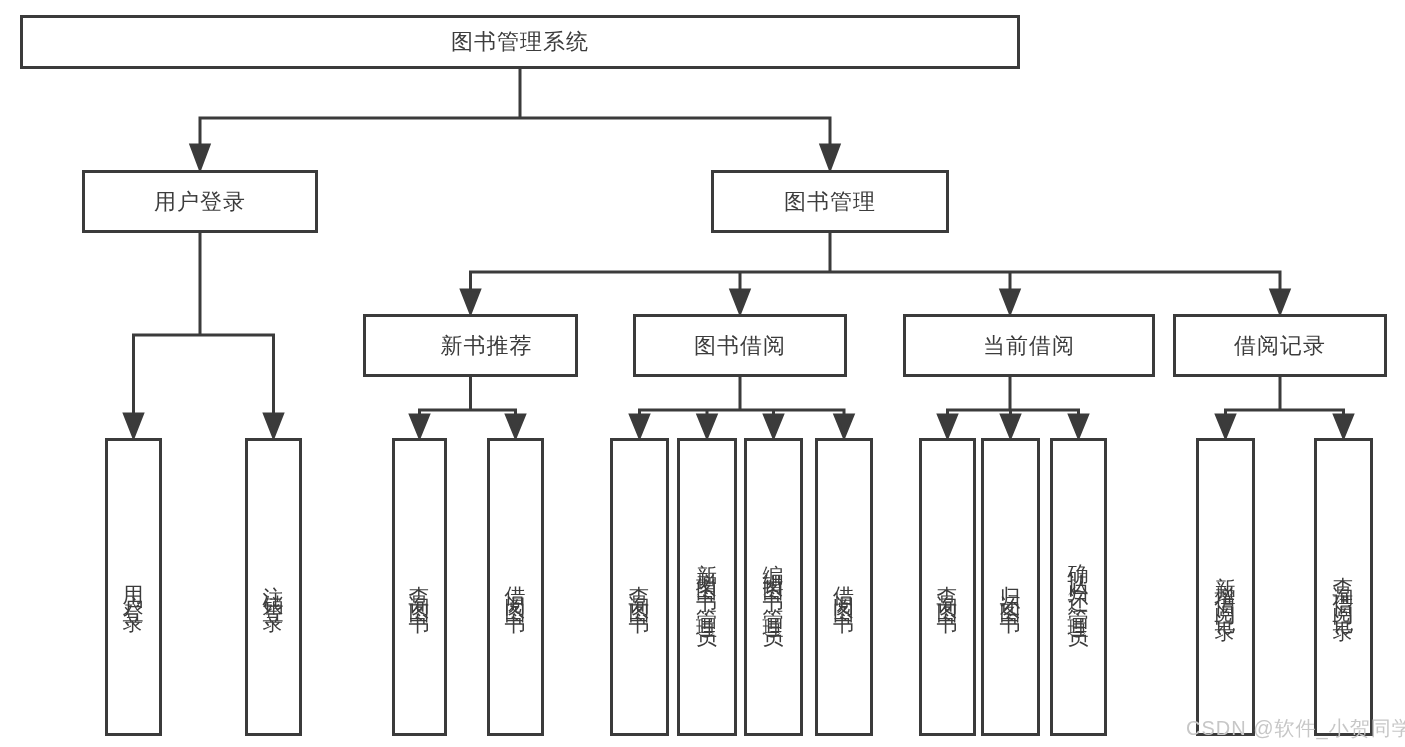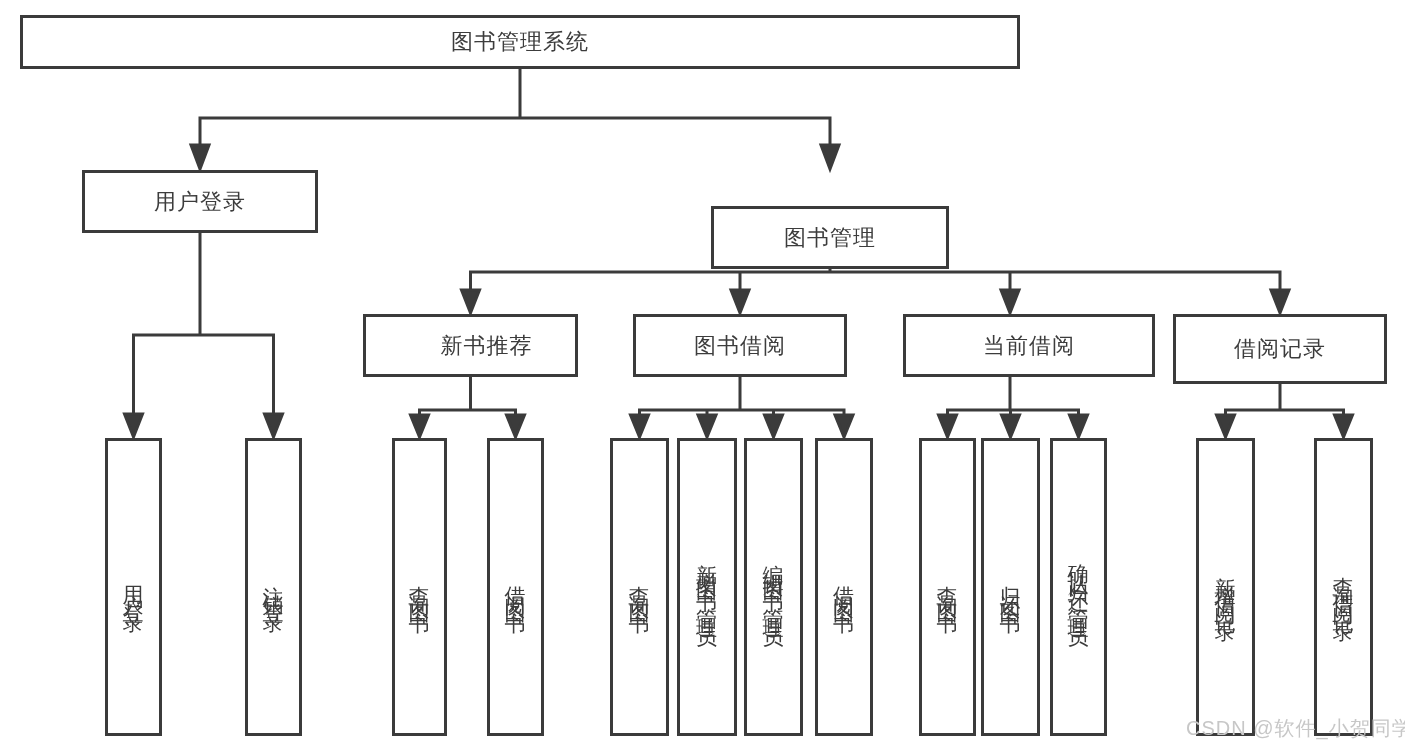--- a/index.html
+++ b/index.html
@@ -40,25 +40,25 @@
     left:1186px;top:715px;
     font-size:20px;
     color:#c7c7c7;
     letter-spacing:1px;
     white-space:nowrap;
     z-index:20;
   }
   
   #root-box   {left:20px;  top:15px;  width:1000px;height:54px;}
   #n-user     {left:82px;  top:170px; width:236px; height:63px;}
-  #n-bookmgmt {left:711px; top:170px; width:238px; height:63px;margin-top:36px;}
+  #n-bookmgmt {left:711px; top:170px; width:238px; height:63px;}
   #n-newbook  {left:363px; top:314px; width:215px; height:63px;padding-left:32px;}
   #n-borrow   {left:633px; top:314px; width:214px; height:63px;}
   #n-current  {left:903px; top:314px; width:252px; height:63px;}
-  #n-records  {left:1173px;top:314px; width:214px; height:70px;}
+  #n-records  {left:1173px;top:314px; width:214px; height:63px;}
   
   .leaf{top:438px;height:298px;}
   #l1 {left:105px; width:57px;}
   #l2 {left:245px; width:57px;}
   #l3 {left:392px; width:55px;}
   #l4 {left:487px; width:57px;}
   #l5 {left:610px; width:59px;}
   #l6 {left:677px; width:60px;}
   #l7 {left:744px; width:59px;}
   #l8 {left:815px; width:58px;}

